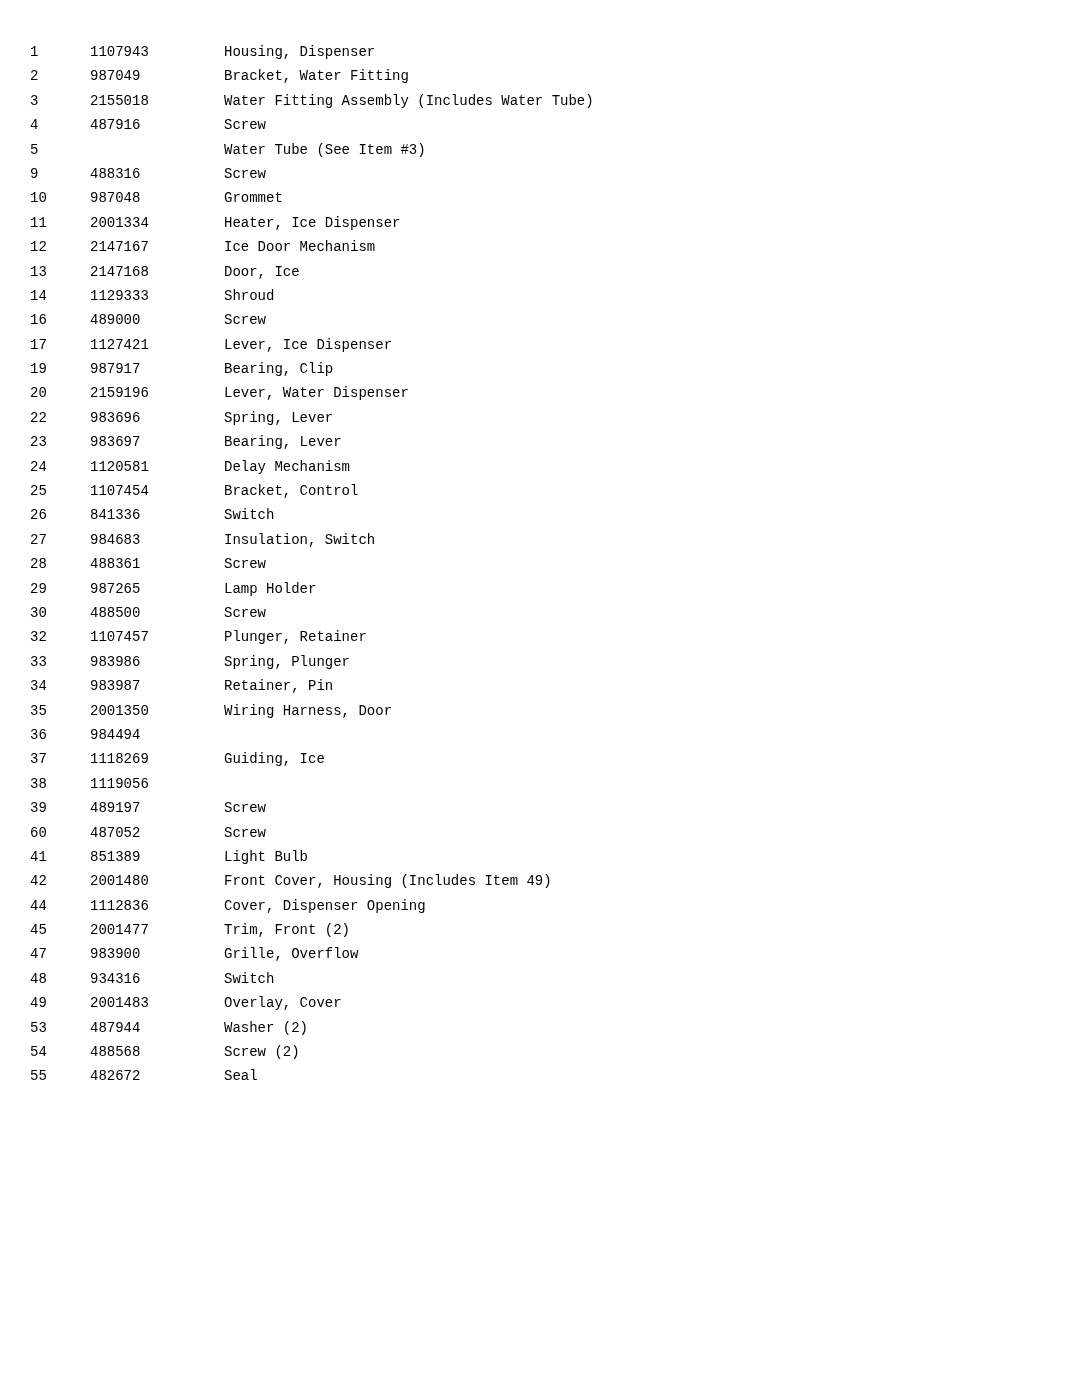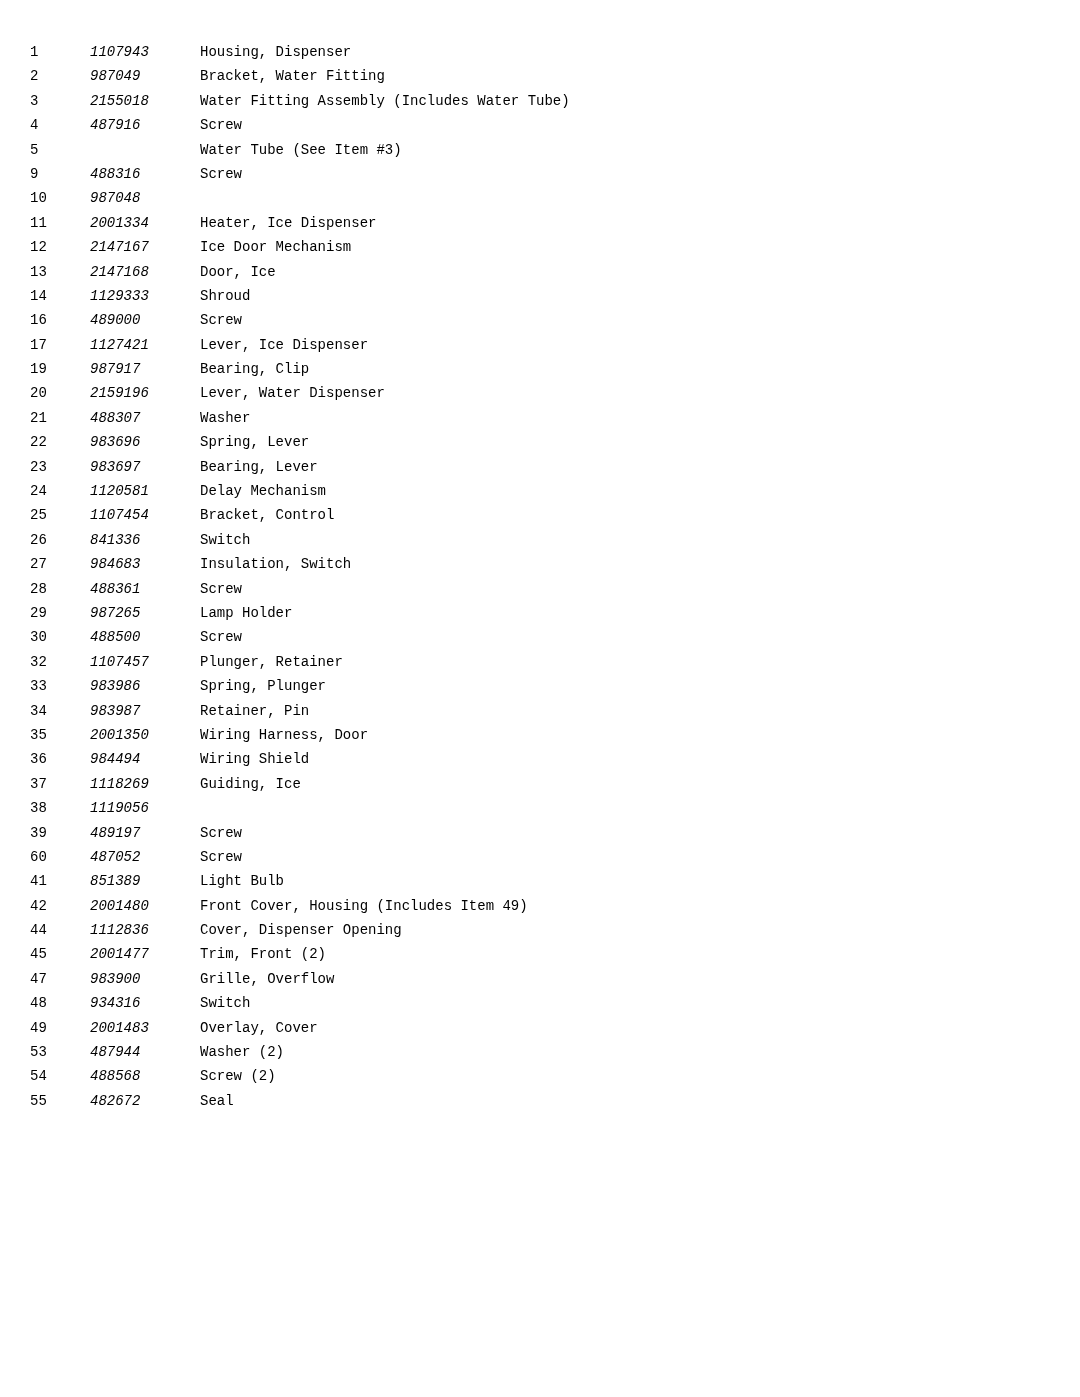--- a/index.html
+++ b/index.html
@@ -28,25 +28,25 @@
     }
 
     .col-item {
       width: 60px;
       min-width: 60px;
     }
 
     .col-part {
       width: 110px;
       min-width: 110px;
-      font-style: italic;
     }
 
     .col-desc {
       flex: 1;
+      margin-left: 24px;
     }
   </style>
 </head>
 <body>
 
 <div class="parts-table">
     <div class="table-row">
       <span class="col-item">1</span>
       <span class="col-part">1107943</span>
       <span class="col-desc">Housing, Dispenser</span>
@@ -72,20 +72,21 @@
       <span class="col-desc">Water Tube (See Item #3)</span>
     </div>
     <div class="table-row">
       <span class="col-item">9</span>
       <span class="col-part">488316</span>
       <span class="col-desc">Screw</span>
     </div>
     <div class="table-row">
       <span class="col-item">10</span>
       <span class="col-part">987048</span>
+      <span class="col-desc">Grommet</span>
     </div>
     <div class="table-row">
       <span class="col-item">11</span>
       <span class="col-part">2001334</span>
       <span class="col-desc">Heater, Ice Dispenser</span>
     </div>
     <div class="table-row">
       <span class="col-item">12</span>
       <span class="col-part">2147167</span>
       <span class="col-desc">Ice Door Mechanism</span>
@@ -114,25 +115,20 @@
       <span class="col-item">19</span>
       <span class="col-part">987917</span>
       <span class="col-desc">Bearing, Clip</span>
     </div>
     <div class="table-row">
       <span class="col-item">20</span>
       <span class="col-part">2159196</span>
       <span class="col-desc">Lever, Water Dispenser</span>
     </div>
     <div class="table-row">
-      <span class="col-item">21</span>
-      <span class="col-part">488307</span>
-      <span class="col-desc">Washer</span>
-    </div>
-    <div class="table-row">
       <span class="col-item">22</span>
       <span class="col-part">983696</span>
       <span class="col-desc">Spring, Lever</span>
     </div>
     <div class="table-row">
       <span class="col-item">23</span>
       <span class="col-part">983697</span>
       <span class="col-desc">Bearing, Lever</span>
     </div>
     <div class="table-row">
@@ -186,21 +182,20 @@
       <span class="col-desc">Retainer, Pin</span>
     </div>
     <div class="table-row">
       <span class="col-item">35</span>
       <span class="col-part">2001350</span>
       <span class="col-desc">Wiring Harness, Door</span>
     </div>
     <div class="table-row">
       <span class="col-item">36</span>
       <span class="col-part">984494</span>
-      <span class="col-desc">Wiring Shield</span>
     </div>
     <div class="table-row">
       <span class="col-item">37</span>
       <span class="col-part">1118269</span>
       <span class="col-desc">Guiding, Ice</span>
     </div>
     <div class="table-row">
       <span class="col-item">38</span>
       <span class="col-part">1119056</span>
     </div>

